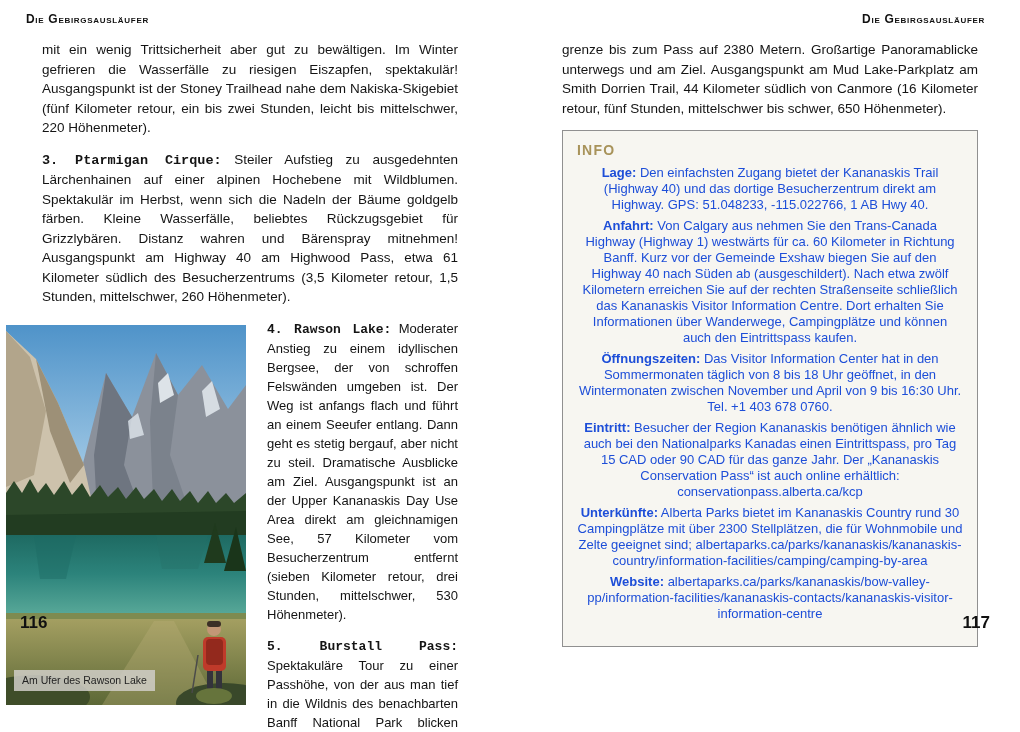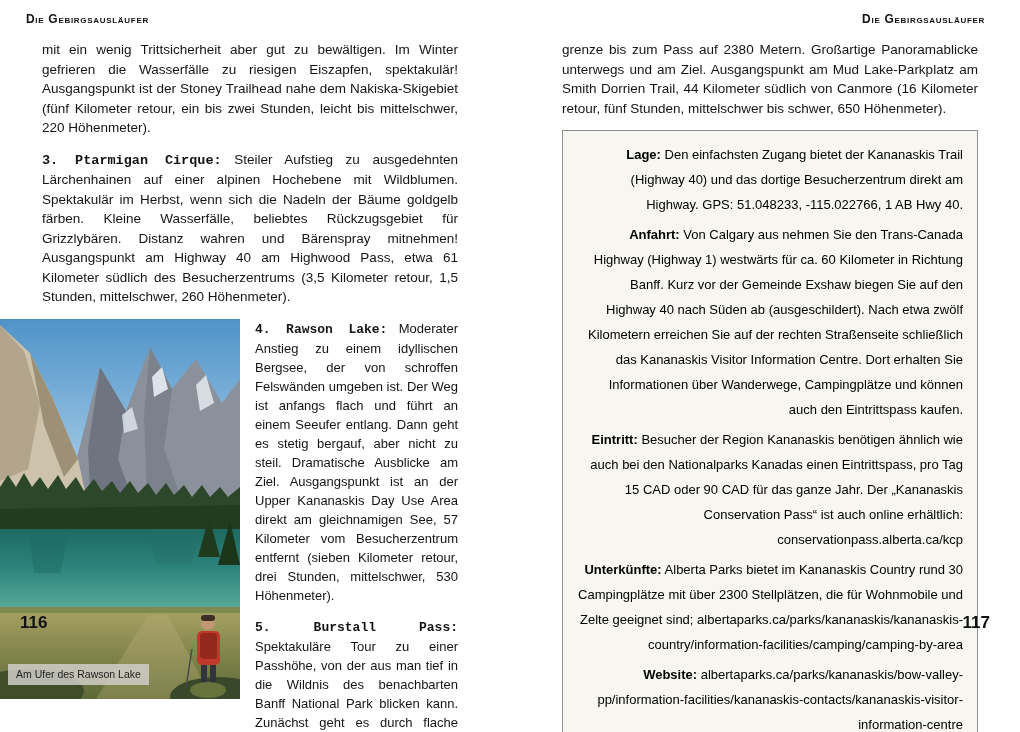--- a/index.html
+++ b/index.html
@@ -26,21 +26,21 @@
   .content-left { left: 42px; }
   .content-right { left: 52px; }
 
   .body {
     font-size: 13.5px; line-height: 19.5px;
     text-align: justify; margin: 0 0 12px; color: #141414;
   }
   .body b { font-weight: 700; font-family: Liberation Mono, monospace; }
 
   .media-row { display: flex; margin-left: -42px; margin-top: 2px; }
-  .photo { position: relative; flex: 0 0 240px; width: 240px; height: 380px; margin: 0; overflow: hidden; text-align: center; }
+  .photo { position: relative; flex: 0 0 240px; width: 240px; height: 380px; margin: 6px; overflow: hidden; text-align: center; }
   .photo svg { display: block; width: 240px; height: 380px; }
   .caption {
     position: absolute; left: 8px; bottom: 14px;
     background: rgba(208,206,200,0.85); color: #222;
     font-size: 10.5px; line-height: 1; padding: 5px 8px; white-space: nowrap;
   }
   .side-col { margin-left: 15px; width: 203px; }
   .side-col .body { font-size: 13px; line-height: 19px; }
 
   .folio { position: absolute; bottom: 19px; font-size: 17px; font-weight: 700; color: #111; }
@@ -49,22 +49,22 @@
 
   .infobox {
     border: 1px solid #909090; background: #f7f6f1;
     padding: 11px 14px 12px; margin-top: 1px;
   }
   .info-title {
     color: #a8935a; font-weight: 700; font-size: 14px;
     letter-spacing: 1.2px; margin-bottom: 7px;
   }
   .info-entry {
-    font-size: 13px; line-height: 25px; text-align: right;
-    margin: 0 0 5px; color: #000000;
+    font-size: 13px; line-height: 16px; text-align: center;
+    margin: 0 0 5px; color: #1d4ed8;
   }
   .info-entry:last-child { margin-bottom: 12px; }
   .info-entry b { font-weight: 700; }
   .lnk { overflow-wrap: anywhere; }
 </style>
 </head>
 <body>
 
 <div class="spread">
 
@@ -150,25 +150,27 @@
     <div class="folio folio-left">116</div>
   </section>
 
   <section class="page page-right">
     <header class="running-head rh-right">Die Gebirgsausläufer</header>
 
     <div class="content content-right">
       <p class="body">grenze bis zum Pass auf 2380 Metern. Großartige Panoramablicke unterwegs und am Ziel. Ausgangspunkt am Mud Lake-Parkplatz am Smith Dorrien Trail, 44 Kilometer südlich von Canmore (16 Kilometer retour, fünf Stunden, mittelschwer bis schwer, 650 Höhenmeter).</p>
 
       <aside class="infobox">
+        <div class="info-title">INFO</div>
 
         <p class="info-entry"><b>Lage:</b><span> Den einfachsten Zugang bietet der Kananaskis Trail (Highway 40) und das dortige Besucherzentrum direkt am Highway. GPS: 51.048233, -115.022766, 1 AB Hwy 40.</span><span class="lnk"></span></p>
 
         <p class="info-entry"><b>Anfahrt:</b><span> Von Calgary aus nehmen Sie den Trans-Canada Highway (Highway 1) westwärts für ca. 60 Kilometer in Richtung Banff. Kurz vor der Gemeinde Exshaw biegen Sie auf den Highway 40 nach Süden ab (ausgeschildert). Nach etwa zwölf Kilometern erreichen Sie auf der rechten Straßenseite schließlich das Kananaskis Visitor Information Centre. Dort erhalten Sie Informationen über Wanderwege, Campingplätze und können auch den Eintrittspass kaufen.</span><span class="lnk"></span></p>
 
+        <p class="info-entry"><b>Öffnungszeiten:</b><span> Das Visitor Information Center hat in den Sommermonaten täglich von 8 bis 18 Uhr geöffnet, in den Wintermonaten zwischen November und April von 9 bis 16:30 Uhr. Tel. +1 403 678 0760.</span><span class="lnk"></span></p>
 
         <p class="info-entry"><b>Eintritt:</b><span> Besucher der Region Kananaskis benötigen ähnlich wie auch bei den Nationalparks Kanadas einen Eintrittspass, pro Tag 15 CAD oder 90 CAD für das ganze Jahr. Der „Kananaskis Conservation Pass“ ist auch online erhältlich: </span><span class="lnk">conservationpass.alberta.ca/kcp</span></p>
 
         <p class="info-entry"><b>Unterkünfte:</b><span> Alberta Parks bietet im Kananaskis Country rund 30 Campingplätze mit über 2300 Stellplätzen, die für Wohnmobile und Zelte geeignet sind; </span><span class="lnk">albertaparks.ca/parks/kananaskis/kananaskis-country/information-facilities/camping/camping-by-area</span></p>
 
         <p class="info-entry"><b>Website:</b><span> </span><span class="lnk">albertaparks.ca/parks/kananaskis/bow-valley-pp/information-facilities/kananaskis-contacts/kananaskis-visitor-information-centre</span></p>
       </aside>
     </div>
 
     <div class="folio folio-right">117</div>

